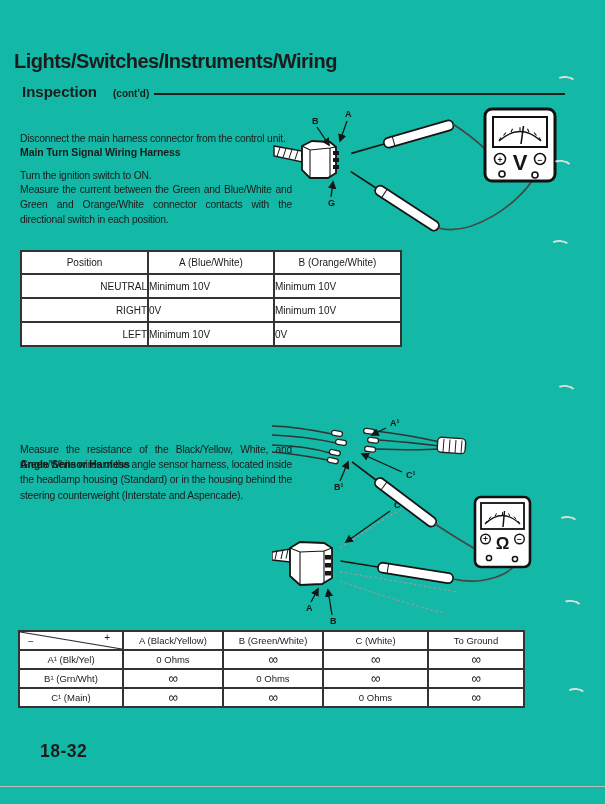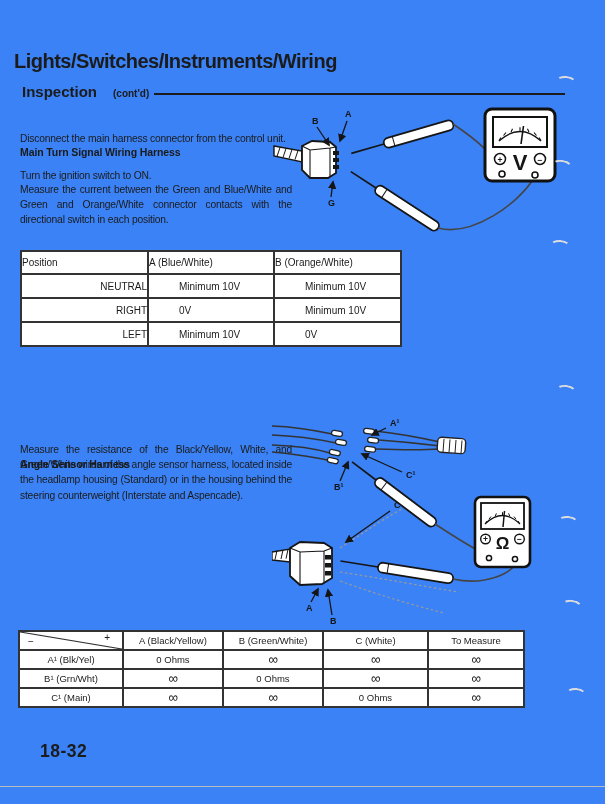--- a/index.html
+++ b/index.html
@@ -1,38 +1,38 @@
 <!DOCTYPE html>
 <html><head>
 <meta charset="utf-8">
 <style>
   * { margin:0; padding:0; box-sizing:border-box; }
   html,body { background:#ffffff; }
   body { font-family:"Liberation Sans", sans-serif; color:#1b1b1b; }
-  .page { position:relative; width:605px; height:804px; background:#3b82f6; overflow:hidden; }
+  .page { position:relative; width:605px; height:804px; background:#14b8a6; overflow:hidden; }
 
   .title { position:absolute; left:14px; top:50px; font-size:20px; font-weight:bold; letter-spacing:-0.5px; }
 
   .insp-row { position:absolute; left:22px; top:83px; width:543px; display:flex; align-items:flex-start; }
   .insp { font-size:15px; font-weight:bold;text-align:right; }
   .contd { font-size:10px; font-weight:bold; margin-left:16px; margin-top:5px; }
   .insp-rule { flex:1; border-top:2.5px solid #1c1c1c; margin-left:5px; margin-top:10px; }
 
   .sec-heading { position:absolute; left:20px; font-size:10.5px; font-weight:bold; letter-spacing:-0.1px;margin-top:36px; }
   .para { position:absolute; left:20px; width:272px; font-size:10.3px; line-height:1.48; letter-spacing:-0.2px; text-align:justify; }
 
   table.spec { position:absolute; border-collapse:collapse; table-layout:fixed; background:#fff; }
   table.spec th, table.spec td { border:2px solid #333; font-weight:normal; overflow:hidden; white-space:nowrap; }
 
   .t1 { left:20px; top:250px; width:380px; font-size:10px; }
   .t1 tr { height:24px; }
   .t1 tr.hdr { height:23px; }
-  .t1 th { text-align:left; }
+  .t1 th { text-align:center; }
   .t1 td.pos { text-align:right; padding-left:37px; }
-  .t1 td.val { text-align:left; padding-left:30px; }
+  .t1 td.val { text-align:left; }
 
   .t2 { left:18px; top:630px; width:505px; font-size:9.5px; }
   .t2 tr { height:19px; }
   .t2 th, .t2 td { text-align:center; }
   .t2 td.inf { font-size:13.5px; line-height:1; }
   .t2 td.rowlbl { font-size:9.5px; }
   .corner { position:relative; padding:0; }
   .corner svg { position:absolute; left:0; top:0; width:100%; height:100%; }
   .corner .minus { position:absolute; left:8px; top:4px; font-size:10px; }
   .corner .plus { position:absolute; right:12px; top:0px; font-size:10px; }
@@ -278,21 +278,21 @@
       <th class="corner">
         <svg viewBox="0 0 104 19" preserveAspectRatio="none">
               <line x1="0" y1="0" x2="104" y2="19" stroke="#333" stroke-width="1.3"></line>
             </svg>
         <span class="minus">−</span>
         <span class="plus">+</span>
       </th>
       <th>A (Black/Yellow)</th>
       <th>B (Green/White)</th>
       <th>C (White)</th>
-      <th>To Measure</th>
+      <th>To Ground</th>
     </tr>
     <tr>
       <td class="rowlbl">A¹ (Blk/Yel)</td>
       <td>0 Ohms</td>
       <td class="inf">∞</td>
       <td class="inf">∞</td>
       <td class="inf">∞</td>
     </tr>
     <tr>
       <td class="rowlbl">B¹ (Grn/Wht)</td>

